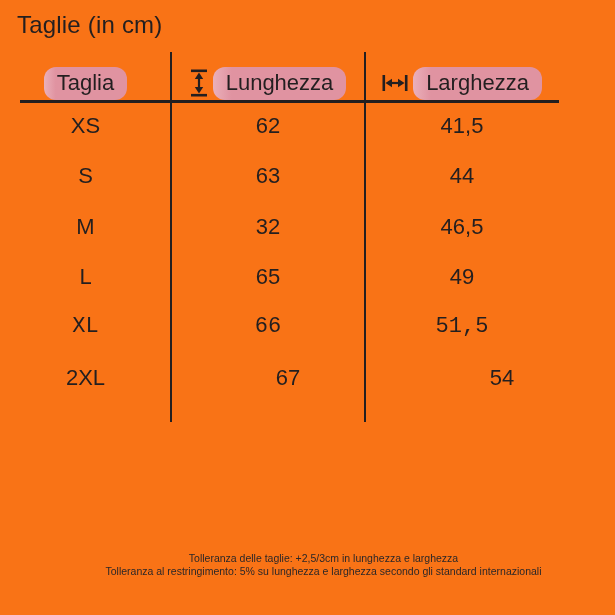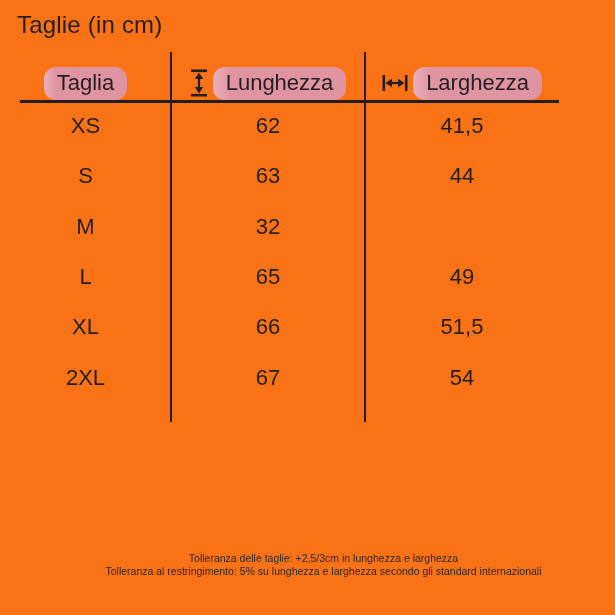--- a/index.html
+++ b/index.html
@@ -98,32 +98,33 @@
     <div class="cell">41,5</div>
   </div>
   <div class="trow" style="top:151px;">
     <div class="cell">S</div>
     <div class="cell">63</div>
     <div class="cell">44</div>
   </div>
   <div class="trow" style="top:202px;">
     <div class="cell">M</div>
     <div class="cell">32</div>
+    <div class="cell">46,5</div>
   </div>
   <div class="trow" style="top:252px;">
     <div class="cell">L</div>
     <div class="cell">65</div>
     <div class="cell">49</div>
   </div>
-  <div class="trow" style="top:302px;">
+  <div class="trow" style="top:302px;font-family:Liberation Mono, monospace;">
     <div class="cell">XL</div>
     <div class="cell">66</div>
     <div class="cell">51,5</div>
   </div>
-  <div class="trow" style="top:353px;">
+  <div class="trow" style="top:353px;gap:20px;">
     <div class="cell">2XL</div>
     <div class="cell">67</div>
     <div class="cell">54</div>
   </div>
 
   <div class="footer">
     <div>Tolleranza delle taglie: +2,5/3cm in lunghezza e larghezza</div>
     <div>Tolleranza al restringimento: 5% su lunghezza e larghezza secondo gli standard internazionali</div>
   </div>
 

